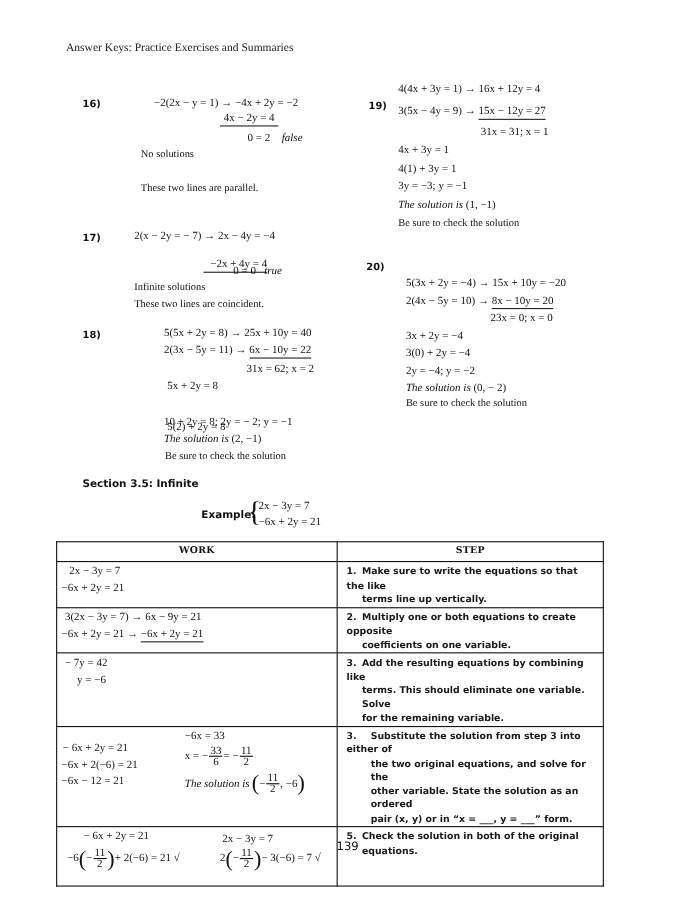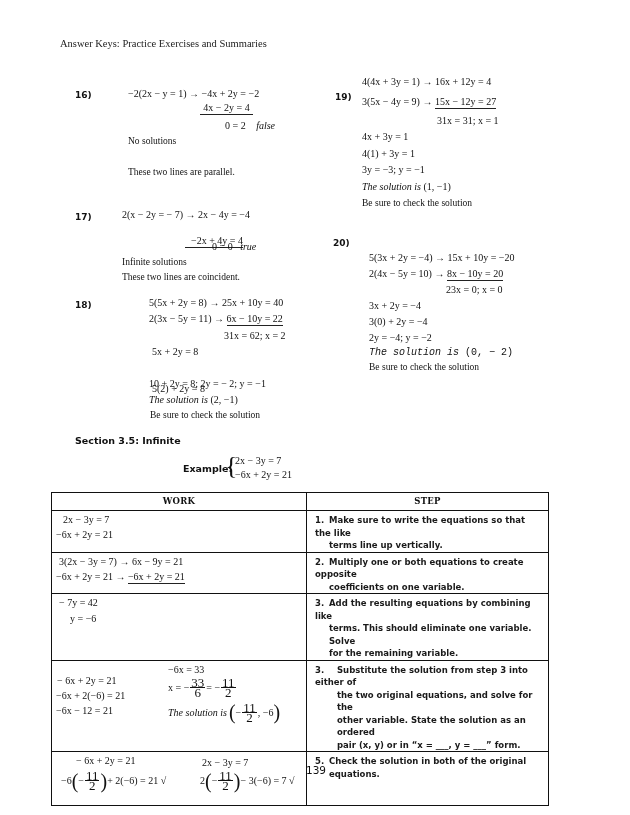--- a/index.html
+++ b/index.html
@@ -22,33 +22,33 @@
   table.summary th { font-family: "DejaVu Serif", serif; font-size: 8.5px; font-weight: bold;
                      text-align: center; height: 17px; line-height: 17px; letter-spacing: 0.3px; }
   .work { position: relative; }
   .step { font-family: "DejaVu Sans", sans-serif; font-weight: bold; font-size: 8.5px;
           line-height: 12.5px; padding: 3px 6px 0 8px; color: #1a1a1a; }
   .step .n { display: inline-block; width: 14px; }
   .step .n3 { display: inline-block; width: 22px; }
   .step .cont { padding-left: 14px; }
   .step .cont3 { padding-left: 22px; }
   .frac { display: inline-flex; flex-direction: column; align-items: center; vertical-align: middle;
-          font-size: 13px; line-height: 9px; margin: 0 1px; }
+          font-size: 10px; line-height: 9px; margin: 0 1px; }
   .frac .top { border-bottom: 1px solid #111; padding: 0 1px; }
   .paren { font-size: 20px; line-height: 18px; vertical-align: middle; font-weight: 200; }
   .pgnum { font-family: "DejaVu Sans", sans-serif; font-size: 10.5px; }
 </style>
 </head>
 <body>
 
 <div class="abs hdr" style="left:60px; top:38px;">Answer Keys: Practice Exercises and Summaries</div>
 
 <div>
   <div class="abs num" style="left:75px; top:90px;">16)</div>
-  <div class="abs m" style="left:128px; top:88px;text-align:center;">−2(2x − y = 1) → −4x + 2y = −2</div>
+  <div class="abs m" style="left:140px; top:88px;text-align:center;">−2(2x − y = 1) → −4x + 2y = −2</div>
   <div class="abs m ul" style="left:200px; top:102px; width:53px; text-align:center;">4x − 2y = 4</div>
   <div class="abs m" style="left:225px; top:120px;">
     <span>0 = 2</span>
     <span class="it" style="margin-left:8px;">false</span>
   </div>
   <div class="abs t" style="left:128px; top:136px;">No solutions</div>
   <div class="abs t" style="left:128px; top:151px;margin-top:16px;">These two lines are parallel.</div>
 </div>
 
 <div>
@@ -104,21 +104,21 @@
   <div class="abs m" style="left:369px; top:252px;">
     <span>5(3x + 2y = −4) → </span><span>15x + 10y = −20</span>
   </div>
   <div class="abs m" style="left:369px; top:268px;">
     <span>2(4x − 5y = 10)  →  </span><span class="ul">8x − 10y = 20</span>
   </div>
   <div class="abs m" style="left:446px; top:284px;">23x = 0;   x = 0</div>
   <div class="abs m" style="left:369px; top:300px;">3x + 2y = −4</div>
   <div class="abs m" style="left:369px; top:316px;">3(0) + 2y = −4</div>
   <div class="abs m" style="left:369px; top:332px;">2y = −4;   y = −2</div>
-  <div class="abs m" style="left:369px; top:347px;font-family:Liberation Mono, monospace;">
+  <div class="abs m" style="left:369px; top:347px;">
     <span class="it">The solution is</span><span> (0, − 2)</span>
   </div>
   <div class="abs t" style="left:369px; top:362px;">Be sure to check the solution</div>
 </div>
 
 <div class="abs sect" style="left:75px; top:435px;">Section 3.5: Infinite</div>
 <div class="abs ex" style="left:183px; top:463px;">Example:</div>
 <div class="abs brace" style="left:225px; top:453px;">{</div>
 <div class="abs m" style="left:235px; top:455px;">2x − 3y = 7</div>
 <div class="abs m" style="left:235px; top:469px;">−6x + 2y = 21</div>

